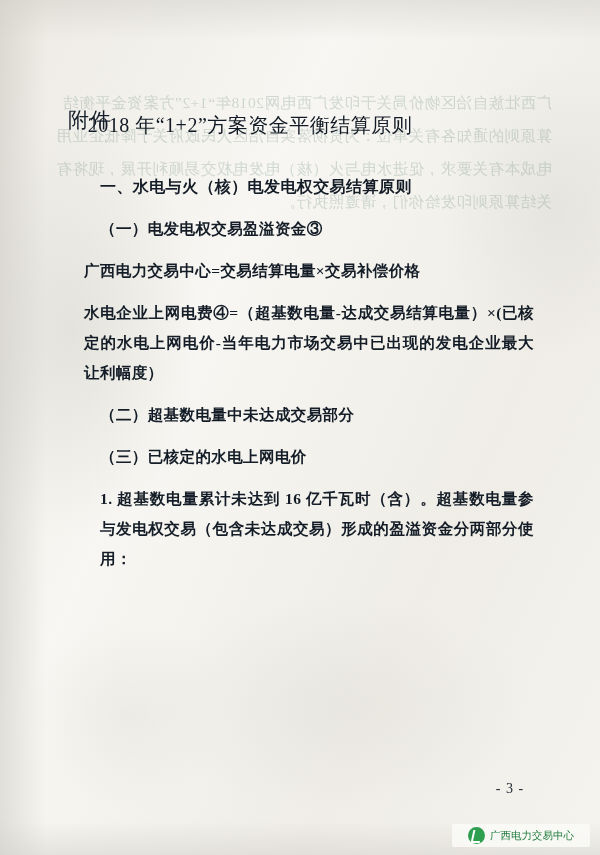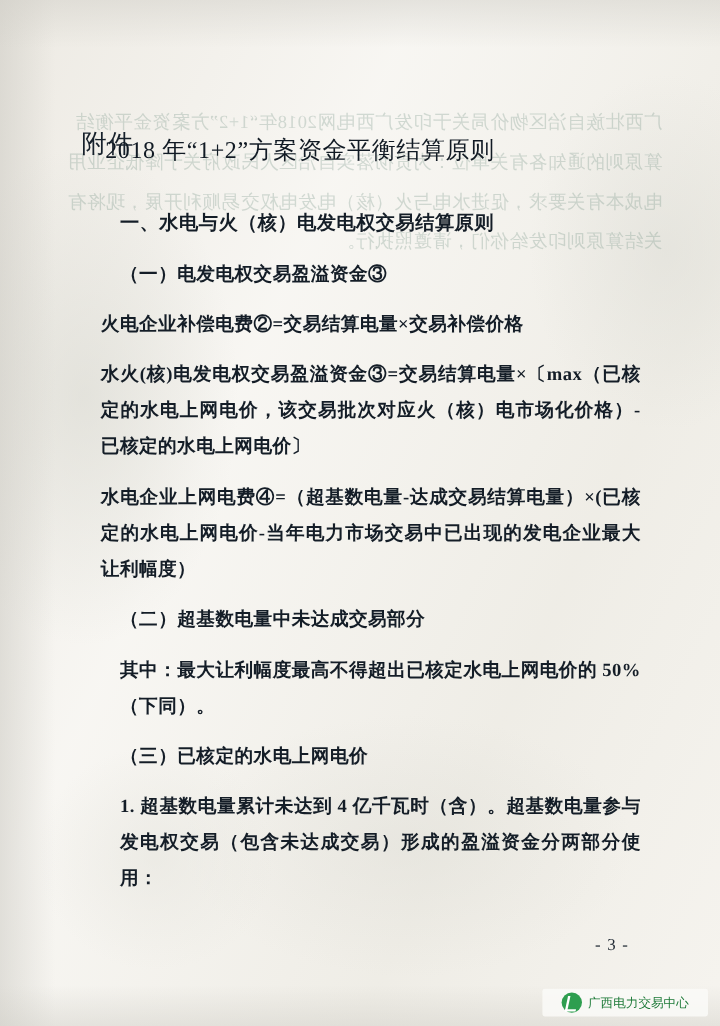--- a/index.html
+++ b/index.html
@@ -168,27 +168,25 @@
 
   <div id="content">
 
     <div class="attach-label">附件</div>
 
     <div class="doc-title">2018 年“1+2”方案资金平衡结算原则</div>
 
     <div class="body-block">
       <p class="para head1">一、水电与火（核）电发电权交易结算原则</p>
       <p class="para indent2">（一）电发电权交易盈溢资金③</p>
-      <p class="para indent1">火电企业补偿电费②=交易结算电量×交易补偿价格</p>
-      <p class="para indent1">水火(核)电发电权交易盈溢资金③=交易结算电量×〔max（已核定的水电上网电价，该交易批次对应火（核）电市场化价格）-已核定的水电上网电价〕</p>
+      <p class="para indent1">广西电力交易中心=交易结算电量×交易补偿价格</p>
       <p class="para indent1">水电企业上网电费④=（超基数电量-达成交易结算电量）×(已核定的水电上网电价-当年电力市场交易中已出现的发电企业最大让利幅度）</p>
       <p class="para indent2">（二）超基数电量中未达成交易部分</p>
-      <p class="para indent2">其中：最大让利幅度最高不得超出已核定水电上网电价的 50%（下同）。</p>
       <p class="para indent2">（三）已核定的水电上网电价</p>
-      <p class="para indent2">1. 超基数电量累计未达到 4 亿千瓦时（含）。超基数电量参与发电权交易（包含未达成交易）形成的盈溢资金分两部分使用：</p>
+      <p class="para indent2">1. 超基数电量累计未达到 16 亿千瓦时（含）。超基数电量参与发电权交易（包含未达成交易）形成的盈溢资金分两部分使用：</p>
     </div>
 
     <div class="page-num">- 3 -</div>
   </div>
 
   <div id="logo">
     <span class="mark"></span>
     <span class="lbl">广西电力交易中心</span>
   </div>
 

